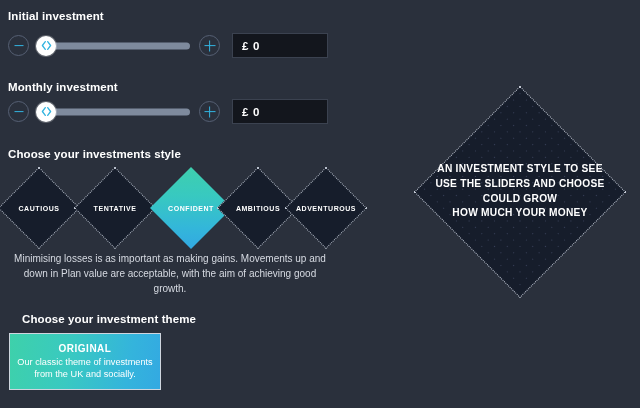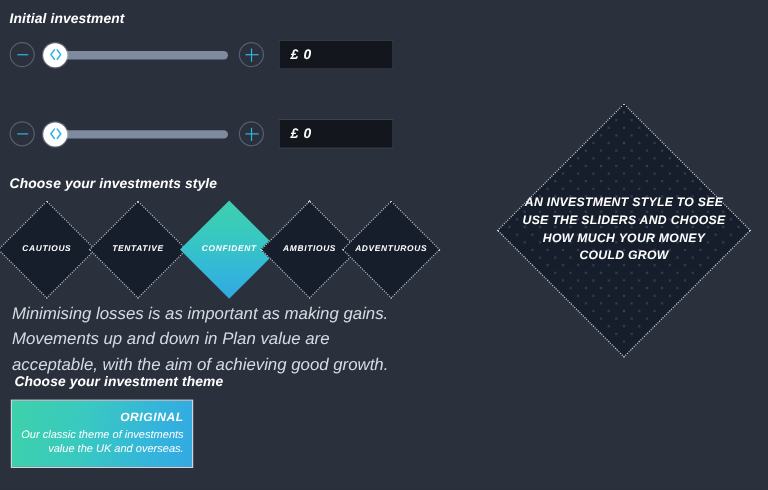--- a/index.html
+++ b/index.html
@@ -2,21 +2,21 @@
 <html><head>
 <meta charset="utf-8">
 <style>
   * { box-sizing: border-box; margin: 0; padding: 0; }
   html, body {
     width: 640px; height: 408px;
     background: #2a303c;
     font-family: "Liberation Sans", sans-serif;
     overflow: hidden;
   }
-  #root { position: relative; width: 640px; height: 408px; font-style: italic; }
+  #root { position: relative; width: 640px; height: 408px; }
 
   
   .left-col { position: absolute; left: 0; top: 0; width: 400px; height: 408px; }
 
   .section-label {
     color: #ffffff;
     font-size: 11.5px;
     font-weight: bold;
     letter-spacing: .1px;
   }
@@ -89,31 +89,31 @@
   .dia-label {
     position: absolute; left: 50%; top: 50%;
     transform: translate(-50%,-50%) rotate(-45deg);
     color: #ffffff; font-size: 7px; font-weight: bold;
     letter-spacing: .55px; white-space: nowrap;
     text-align: center;
   }
 
   .style-desc {
     position: absolute; left: 10px; top: 251px; width: 320px;
-    text-align: left; color: #d6dae2;
-    font-size: 14px; line-height: 1.5;
-  }
-
-  
-  .theme-label { position: absolute; left: 12px; top: 313px; }
+    text-align: center; color: #d6dae2;
+    font-size: 10px; line-height: 1.5;
+  }
+
+  
+  .theme-label { position: absolute; left: 22px; top: 313px; }
   .theme-row { position: absolute; left: 9px; top: 333px; display: flex; gap: 9px; }
   .theme-card {
     width: 152px; height: 57px;
     border: 1px solid #6d7584;
-    display: flex; flex-direction: column; align-items: flex-end; justify-content: center;
+    display: flex; flex-direction: column; align-items: center; justify-content: center;
     text-align: center; padding: 3px 7px; cursor: pointer;
     background: #161d2b;
   }
   .theme-card.selected {
     background: linear-gradient(100deg, #3ed1aa 0%, #39c9c1 40%, #34b4dc 78%, #33a9e2 100%);
     border: 1.5px solid #cfd5de;
   }
   .theme-title {
     color: #ffffff; font-size: 10px; font-weight: bold;
     letter-spacing: .5px; margin-bottom: 2px;
@@ -160,20 +160,21 @@
           <svg width="11" height="11" viewBox="0 0 11 11">
             <path d="M4.3 1.6 L1.4 5.5 L4.3 9.4" fill="none" stroke="#32b4e0" stroke-width="1.3" stroke-linecap="round" stroke-linejoin="round"></path>
             <path d="M6.7 1.6 L9.6 5.5 L6.7 9.4" fill="none" stroke="#32b4e0" stroke-width="1.3" stroke-linecap="round" stroke-linejoin="round"></path>
           </svg>
         </div>
       </div>
       <div class="circ-btn plus"></div>
       <div class="amount-box">£ 0</div>
     </div>
 
+    <div class="section-label" style="position:absolute;left:8px;top:81px;">Monthly investment</div>
 
     <div class="slider-row" style="top:99px;">
       <div class="circ-btn minus"></div>
       <div class="track-wrap">
         <div class="track"></div>
         <div class="knob">
           <svg width="11" height="11" viewBox="0 0 11 11">
             <path d="M4.3 1.6 L1.4 5.5 L4.3 9.4" fill="none" stroke="#32b4e0" stroke-width="1.3" stroke-linecap="round" stroke-linejoin="round"></path>
             <path d="M6.7 1.6 L9.6 5.5 L6.7 9.4" fill="none" stroke="#32b4e0" stroke-width="1.3" stroke-linecap="round" stroke-linejoin="round"></path>
           </svg>
@@ -207,29 +208,29 @@
       <span>Minimising losses is as important as making gains. Movements up and down in</span>
       <span>Plan value are acceptable, with the aim of achieving good growth.</span>
     </div>
 
     <div class="section-label theme-label">Choose your investment theme</div>
 
     <div class="theme-row">
       <div class="theme-card selected">
         <div class="theme-title">ORIGINAL</div>
         <div class="theme-desc">Our classic theme of investments</div>
-        <div class="theme-desc">value the UK and overseas.</div>
+        <div class="theme-desc">from the UK and socially.</div>
       </div>
     </div>
 
   </div>
 
   <div class="big-diamond-wrap">
     <div class="big-diamond"></div>
     <div class="big-diamond-text">
       <span class="bd-line">AN INVESTMENT STYLE TO SEE</span>
       <span class="bd-line">USE THE SLIDERS AND CHOOSE</span>
+      <span class="bd-line">COULD GROW</span>
       <span class="bd-line">HOW MUCH YOUR MONEY</span>
-      <span class="bd-line">COULD GROW</span>
     </div>
   </div>
 
 </div>
 
 </body></html>

